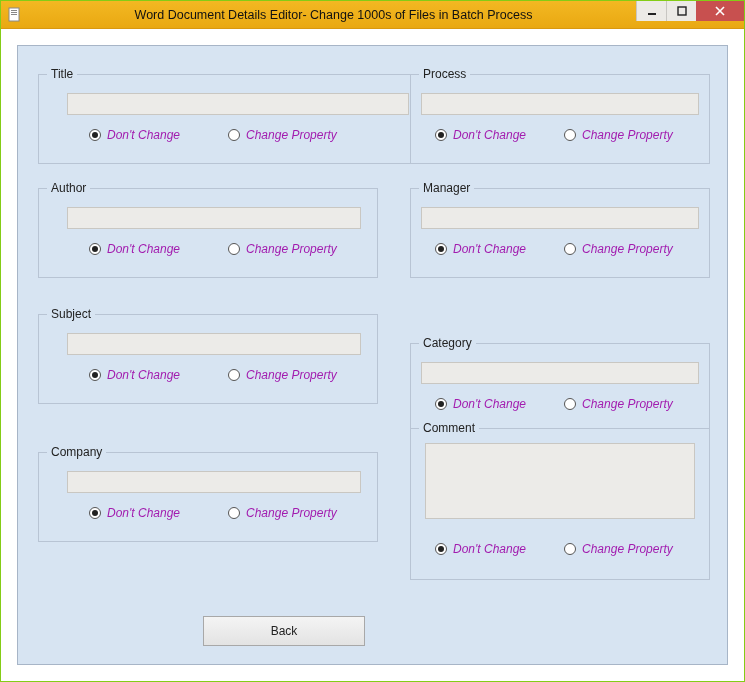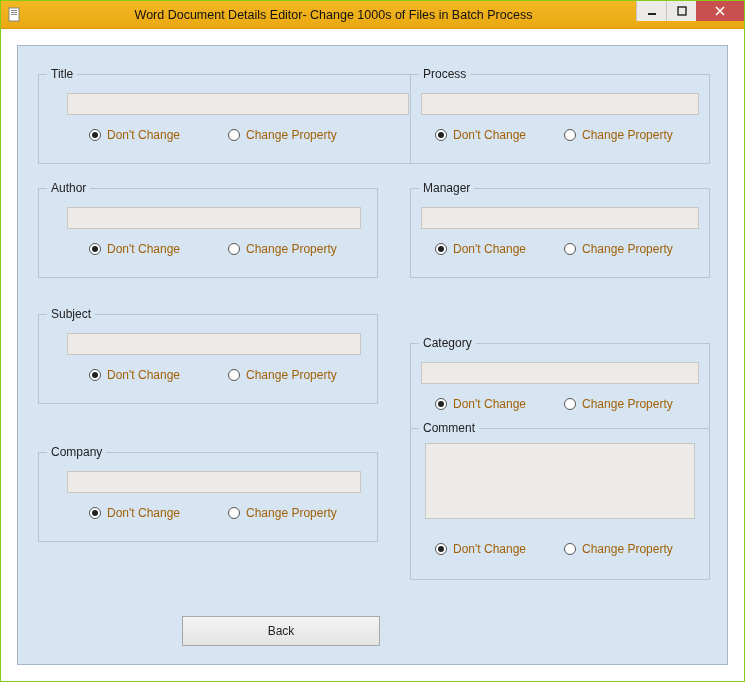--- a/index.html
+++ b/index.html
@@ -114,21 +114,22 @@
     height: 76px;
   }
   .radios {
     position: absolute;
     left: 50px;
     right: 16px;
     display: flex;
     align-items: center;
     gap: 48px;
     height: 16px;
-    color: #a16207;
+    color: #a21caf;
+    font-style: italic;
   }
   .radio {
     display: flex;
     align-items: center;
     gap: 6px;
     font-size: 12px;
     cursor: default;
   }
   .radio-dot {
     width: 12px;
@@ -143,30 +144,31 @@
   .radio-dot.checked::after {
     content: "";
     width: 6px;
     height: 6px;
     background: #222;
     border-radius: 50%;
   }
 
   .btn {
     position: absolute;
-    width: 198px;
+    width: 162px;
     height: 30px;
     background: linear-gradient(#f4f4f4, #e3e3e3);
     border: 1px solid #a8a8a8;
     display: flex;
     align-items: center;
     justify-content: center;
     font-size: 12px;
     color: #222;
     cursor: default;
+    margin-left: 21px;
   }
 
   
   .g-title    { left: 20px;  top: 28px;  width: 388px; height: 90px; text-align: right; }
   .g-author   { left: 20px;  top: 142px; width: 340px; height: 90px; }
   .g-subject  { left: 20px;  top: 268px; width: 340px; height: 90px; }
   .g-company  { left: 20px;  top: 406px; width: 340px; height: 90px; }
 
   .g-keywords { left: 392px; top: 28px;  width: 300px; height: 90px; }
   .g-manager  { left: 392px; top: 142px; width: 300px; height: 90px; }

